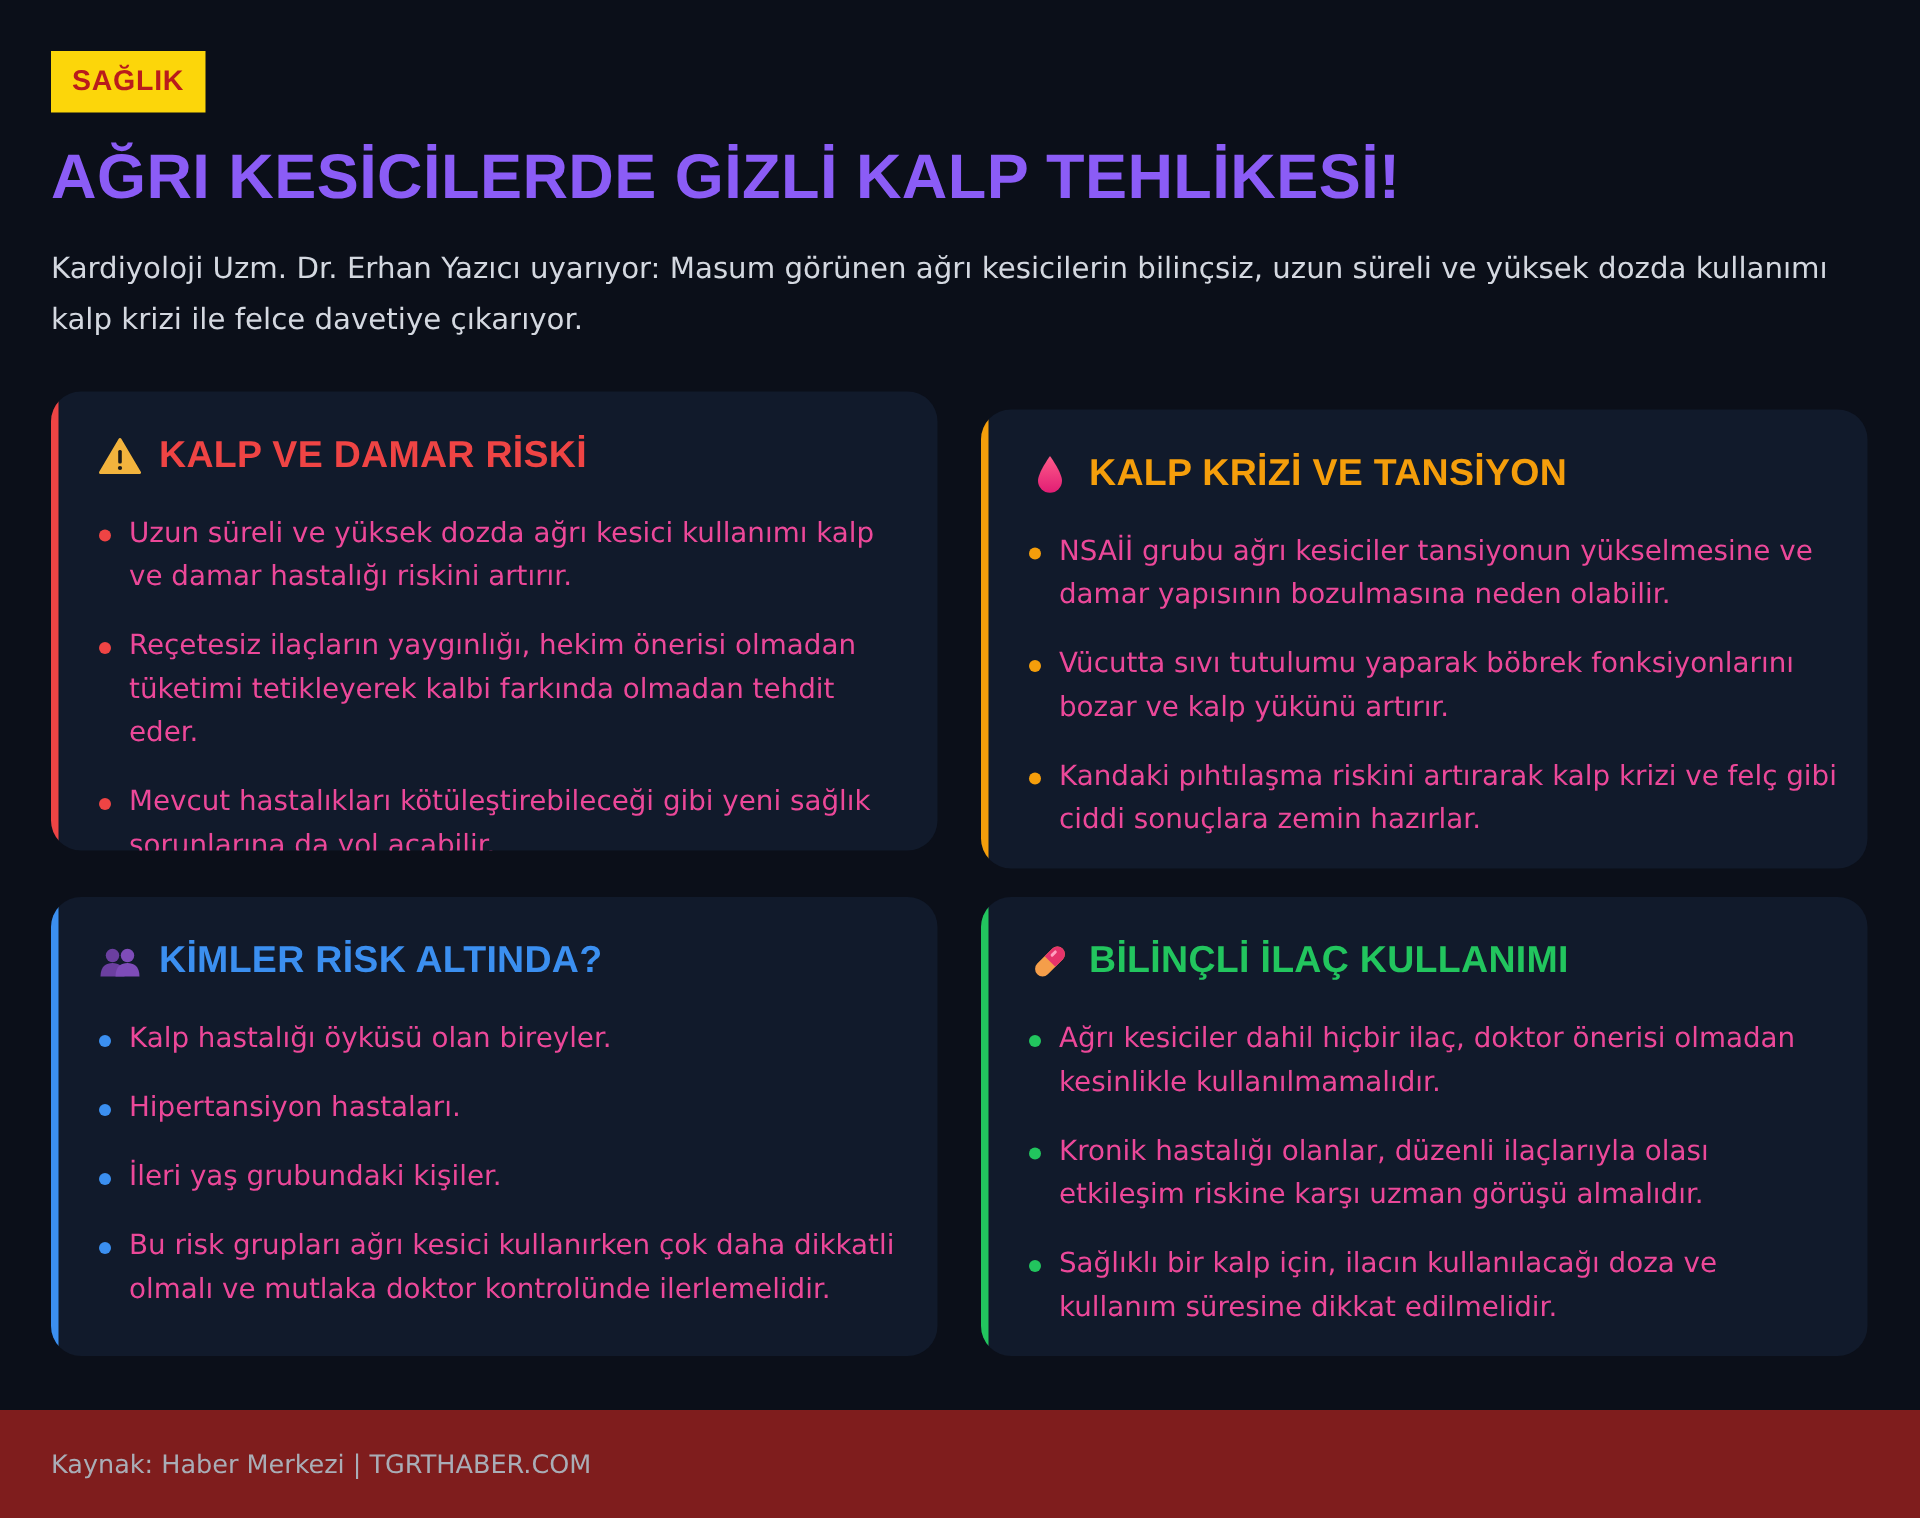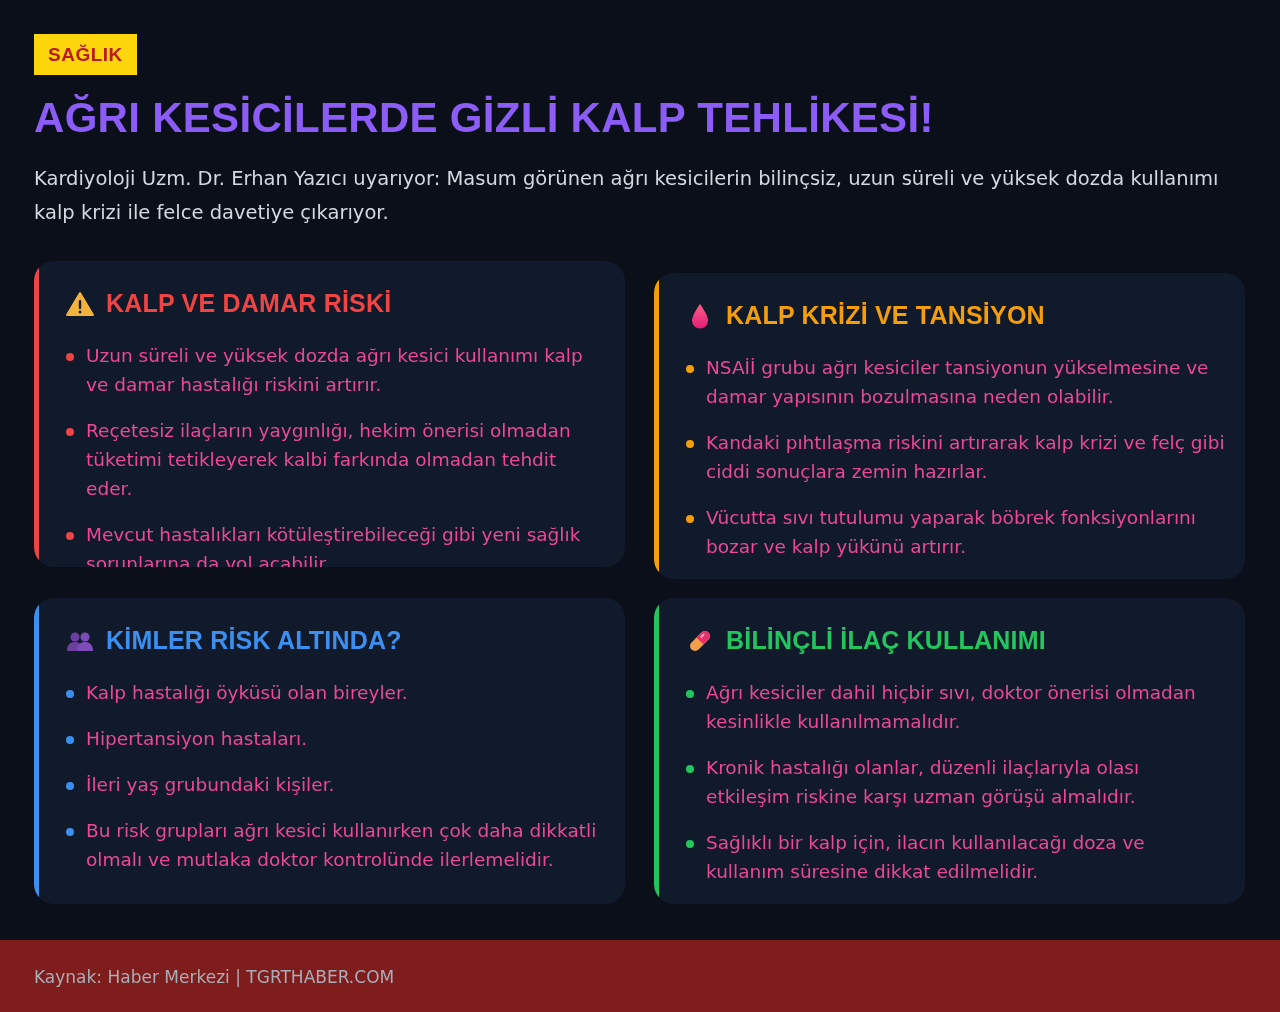--- a/index.html
+++ b/index.html
@@ -63,22 +63,22 @@
                 <stop offset="1" stop-color="#e11d74"></stop>
               </linearGradient>
             </defs>
             <path d="M11 2 C11 2 3 13 3 18.5 A8 8 0 0 0 19 18.5 C19 13 11 2 11 2 Z" fill="url(#dg)"></path>
           </svg>
       </span>
       <span class="text" style="color:#f59e0b">KALP KRİZİ VE TANSİYON</span>
     </div>
     <ul>
       <li><span class="dot" style="background:#f59e0b"></span><span>NSAİİ grubu ağrı kesiciler tansiyonun yükselmesine ve damar yapısının bozulmasına neden olabilir.</span></li>
+      <li><span class="dot" style="background:#f59e0b"></span><span>Vücutta sıvı tutulumu yaparak böbrek fonksiyonlarını bozar ve kalp yükünü artırır.</span></li>
       <li><span class="dot" style="background:#f59e0b"></span><span>Kandaki pıhtılaşma riskini artırarak kalp krizi ve felç gibi ciddi sonuçlara zemin hazırlar.</span></li>
-      <li><span class="dot" style="background:#f59e0b"></span><span>Vücutta sıvı tutulumu yaparak böbrek fonksiyonlarını bozar ve kalp yükünü artırır.</span></li>
     </ul>
   </div>
 
   <div class="card c3">
     <div class="bar" style="background:#3b8ff0"></div>
     <div class="title">
       <span class="icon">
         <svg width="28" height="24" viewBox="0 0 28 24">
             <circle cx="9" cy="8" r="4.5" fill="#6b3fa0"></circle>
             <path d="M1 22 C1 15 5 13 9 13 C13 13 17 15 17 22 Z" fill="#6b3fa0"></path>
@@ -104,21 +104,21 @@
             <g transform="rotate(-45 14 14)">
               <rect x="2" y="9" width="24" height="10" rx="5" fill="#f59e4a"></rect>
               <path d="M14 9 H21 A5 5 0 0 1 21 19 H14 Z" fill="#e6336b"></path>
               <rect x="17" y="11" width="5" height="2" rx="1" fill="#ff9fbf"></rect>
             </g>
           </svg>
       </span>
       <span class="text" style="color:#22c55e">BİLİNÇLİ İLAÇ KULLANIMI</span>
     </div>
     <ul>
-      <li><span class="dot" style="background:#22c55e"></span><span>Ağrı kesiciler dahil hiçbir sıvı, doktor önerisi olmadan kesinlikle kullanılmamalıdır.</span></li>
+      <li><span class="dot" style="background:#22c55e"></span><span>Ağrı kesiciler dahil hiçbir ilaç, doktor önerisi olmadan kesinlikle kullanılmamalıdır.</span></li>
       <li><span class="dot" style="background:#22c55e"></span><span>Kronik hastalığı olanlar, düzenli ilaçlarıyla olası etkileşim riskine karşı uzman görüşü almalıdır.</span></li>
       <li><span class="dot" style="background:#22c55e"></span><span>Sağlıklı bir kalp için, ilacın kullanılacağı doza ve kullanım süresine dikkat edilmelidir.</span></li>
     </ul>
   </div>
 </div>
 
 <div class="footer">
   <span class="src">Kaynak: Haber Merkezi | TGRTHABER.COM</span>
 </div>
 

